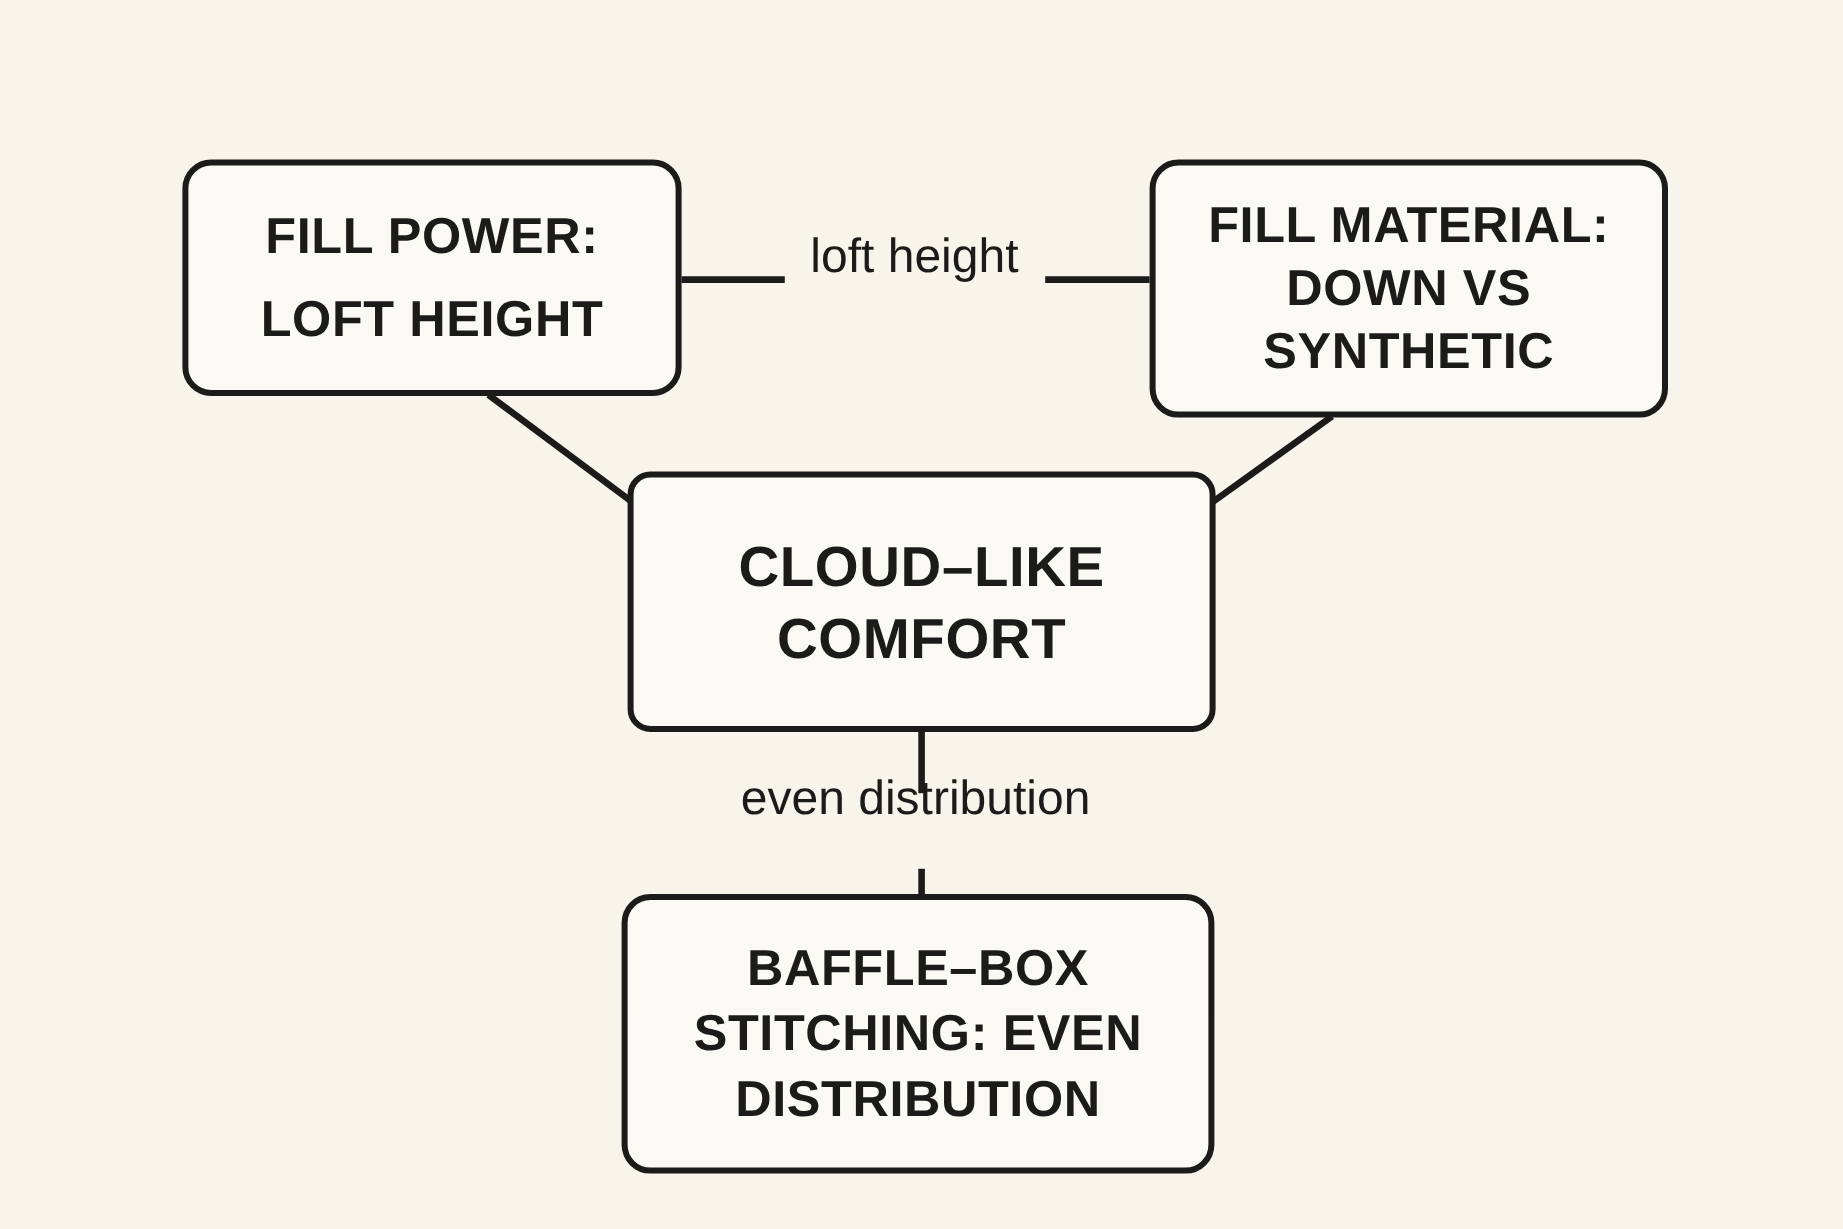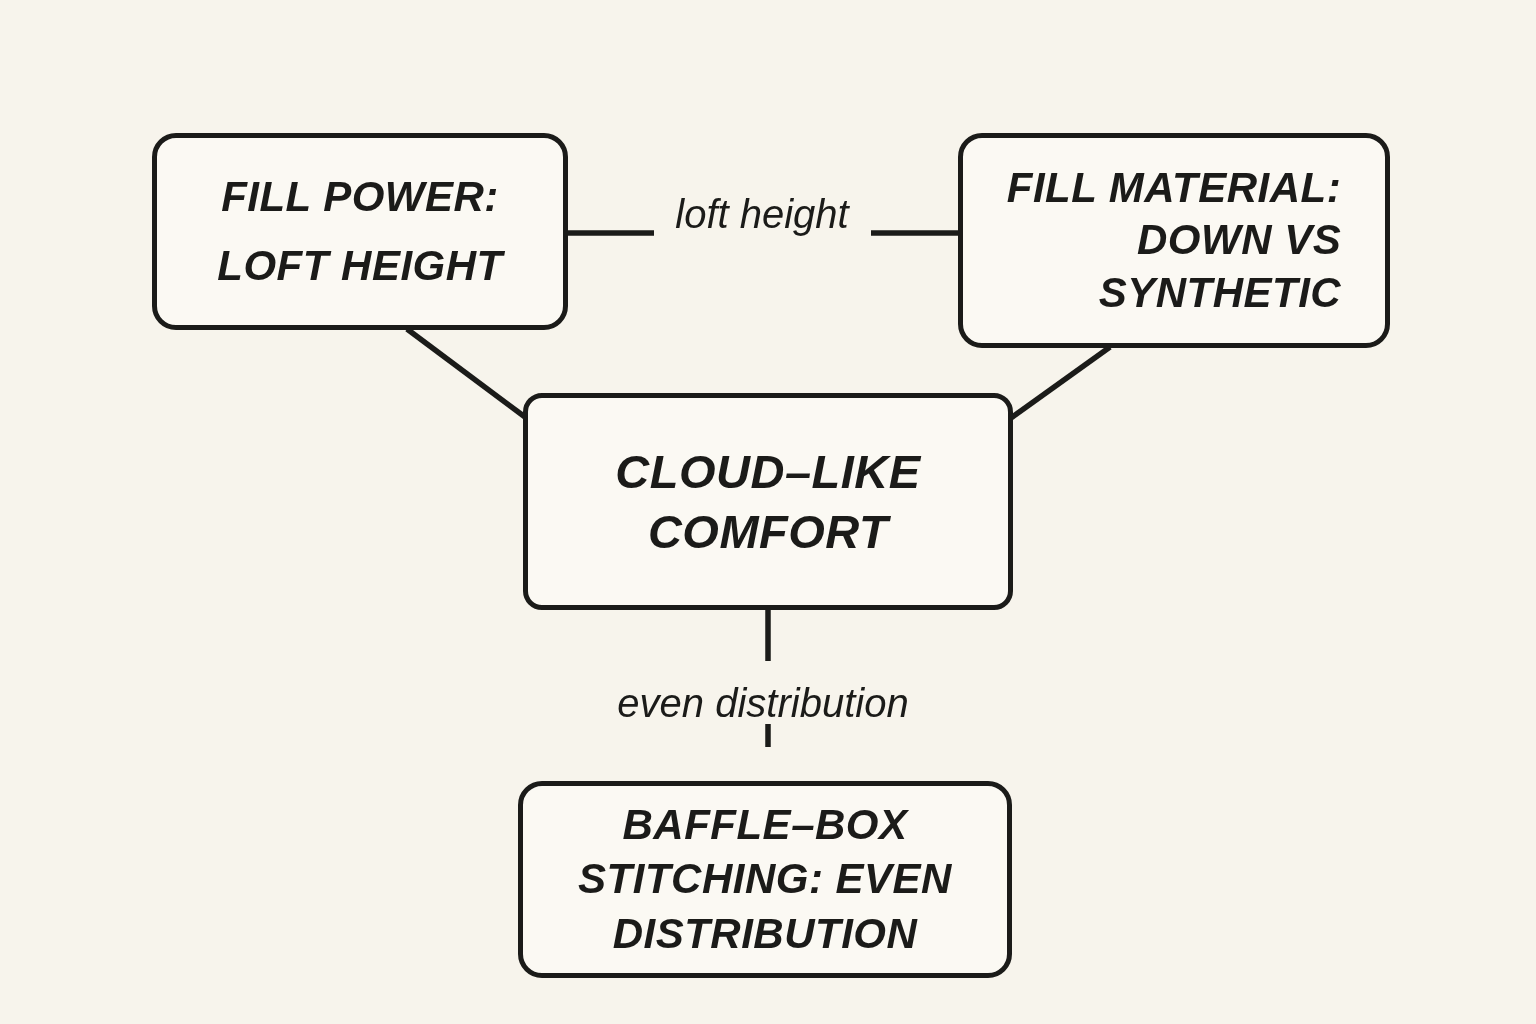--- a/index.html
+++ b/index.html
@@ -14,21 +14,20 @@
   body {
     font-family: "Liberation Sans", "DejaVu Sans", sans-serif;
     background: var(--bg);
   }
   .canvas {
     position: relative;
     width: 1536px;
     height: 1024px;
     background: var(--bg);
     overflow: hidden;
-    font-style: italic;
   }
   .connectors {
     position: absolute;
     left: 0;
     top: 0;
     width: 1536px;
     height: 1024px;
   }
   .connectors line {
     stroke: var(--ink);
@@ -53,48 +52,47 @@
     left: 152px; top: 133px;
     width: 416px; height: 197px;
     font-size: 42px;
     line-height: 1.62;
   }
   .node-fill-material {
     left: 958px; top: 133px;
     width: 432px; height: 215px;
     font-size: 42px;
     line-height: 1.24;
-    text-align: right;
   }
   .node-comfort {
     left: 523px; top: 393px;
     width: 490px; height: 217px;
     font-size: 47px;
     line-height: 1.26;
     border-radius: 19px;
   }
   .node-baffle-box {
-    left: 518px; top: 781px;
-    width: 494px; height: 197px;
+    left: 518px; top: 745px;
+    width: 494px; height: 233px;
     font-size: 42px;
     line-height: 1.3;
   }
   .edge-label {
     position: absolute;
     transform: translate(-50%, -50%);
     color: var(--ink);
     font-size: 40px;
     font-weight: 400;
     line-height: 1.2;
     text-align: center;
     white-space: pre-line;
   }
   .edge-label-loft    { left: 762px; top: 214px; }
   .edge-label-type    { left: 371px; top: 489px; }
-  .edge-label-even    { left: 763px; top: 703px; }
+  .edge-label-even    { left: 763px; top: 665px; }
 </style>
 </head>
 <body>
 
 <div class="canvas">
 
   <svg class="connectors" viewBox="0 0 1536 1024" xmlns="http://www.w3.org/2000/svg">
     <line x1="568" y1="233" x2="654" y2="233"></line>
     <line x1="871" y1="233" x2="958" y2="233"></line>
     <line x1="407" y1="329" x2="525" y2="417"></line>

